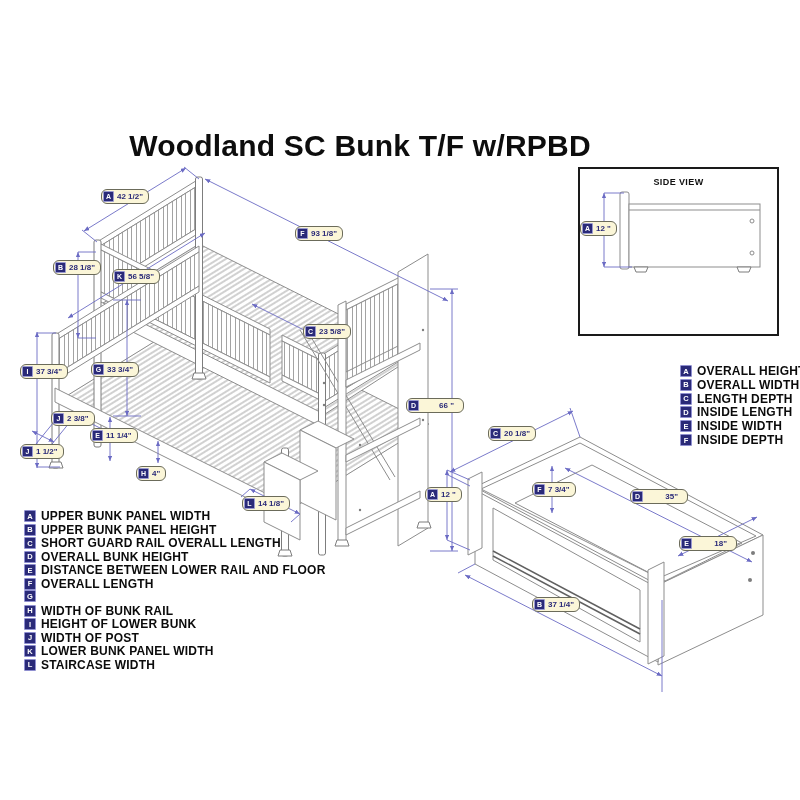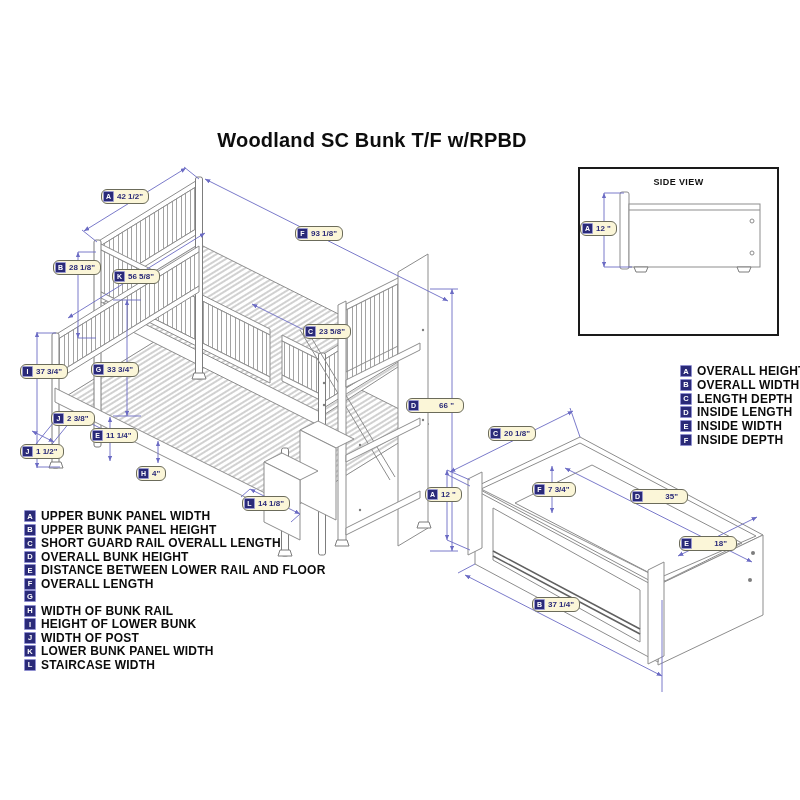--- a/index.html
+++ b/index.html
@@ -1,20 +1,20 @@
 <!DOCTYPE html>
 <html><head>
 <meta charset="utf-8">
 <style>
   html,body{margin:0;padding:0;background:#fff;}
   #stage{position:relative;width:800px;height:800px;background:#ffffff;overflow:hidden;
          font-family:"Liberation Sans","DejaVu Sans",sans-serif;}
   svg{position:absolute;left:0;top:0;}
   .page-title{position:absolute;left:360px;top:129px;transform:translateX(-50%);
-      font-size:20px;font-weight:700;color:#0d0d0d;white-space:nowrap;letter-spacing:.2px;margin-left:12px;}
+      font-size:30px;font-weight:700;color:#0d0d0d;white-space:nowrap;letter-spacing:.2px;}
   
   .dim{position:absolute;display:inline-flex;align-items:center;gap:3px;height:13px;
        background:#fbf6d8;border:1px solid #6b6b5a;border-radius:6px;padding:0 5px 0 1px;
        font-size:8px;font-weight:700;color:#2a2a78;white-space:nowrap;line-height:13px;}
   .dim .b{width:9px;height:9px;background:#2a2a78;border:1px solid #9a9ad0;color:#fff;
        font-size:7px;font-weight:700;display:flex;align-items:center;justify-content:center;
        border-radius:1px;flex:0 0 auto;}
   .dim.wide{min-width:46px;justify-content:space-between;padding-right:9px;}
   
   .lrow{position:absolute;display:flex;align-items:center;gap:5px;white-space:nowrap;}

